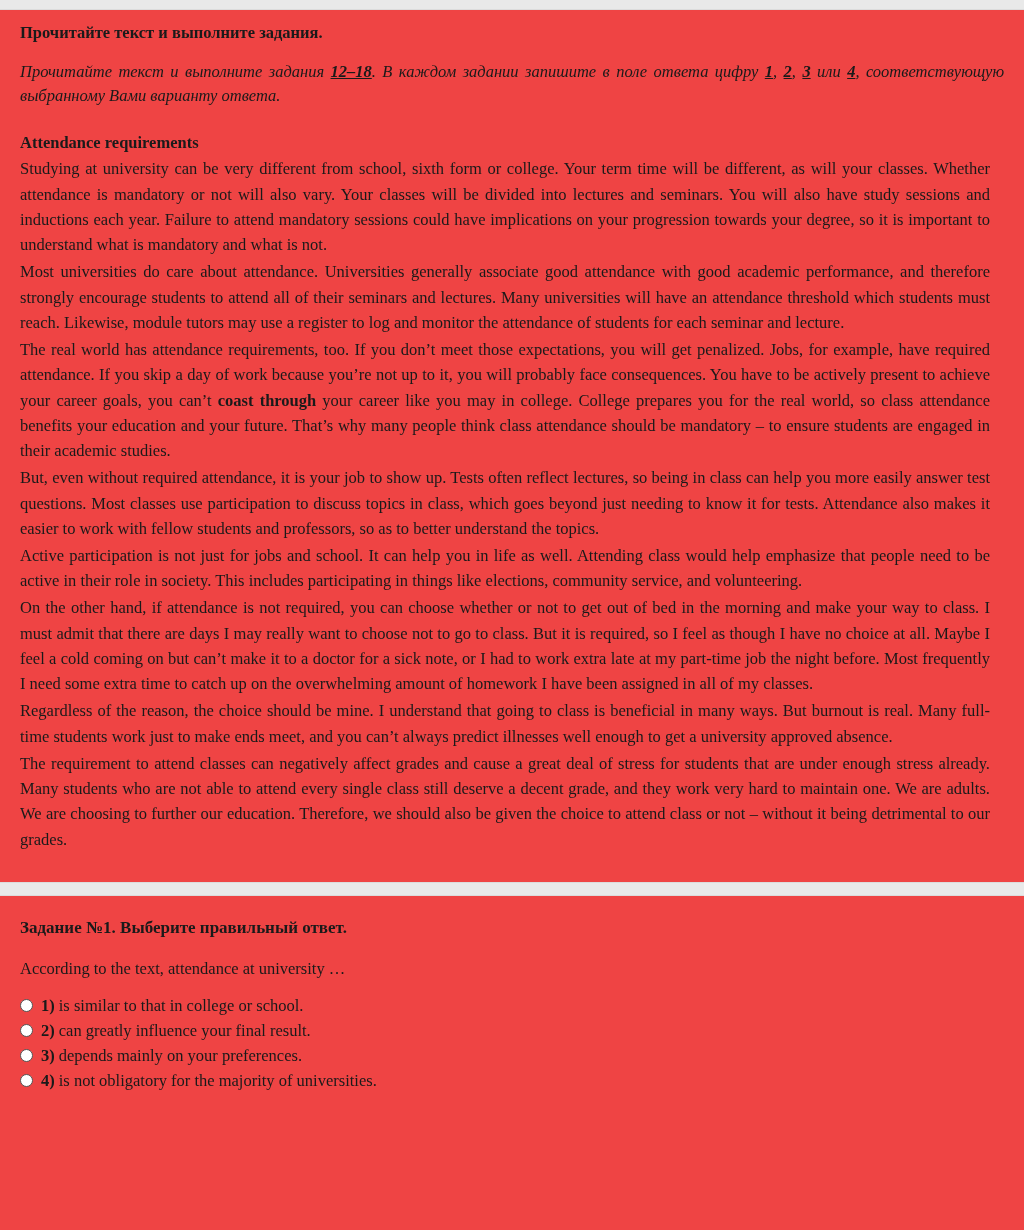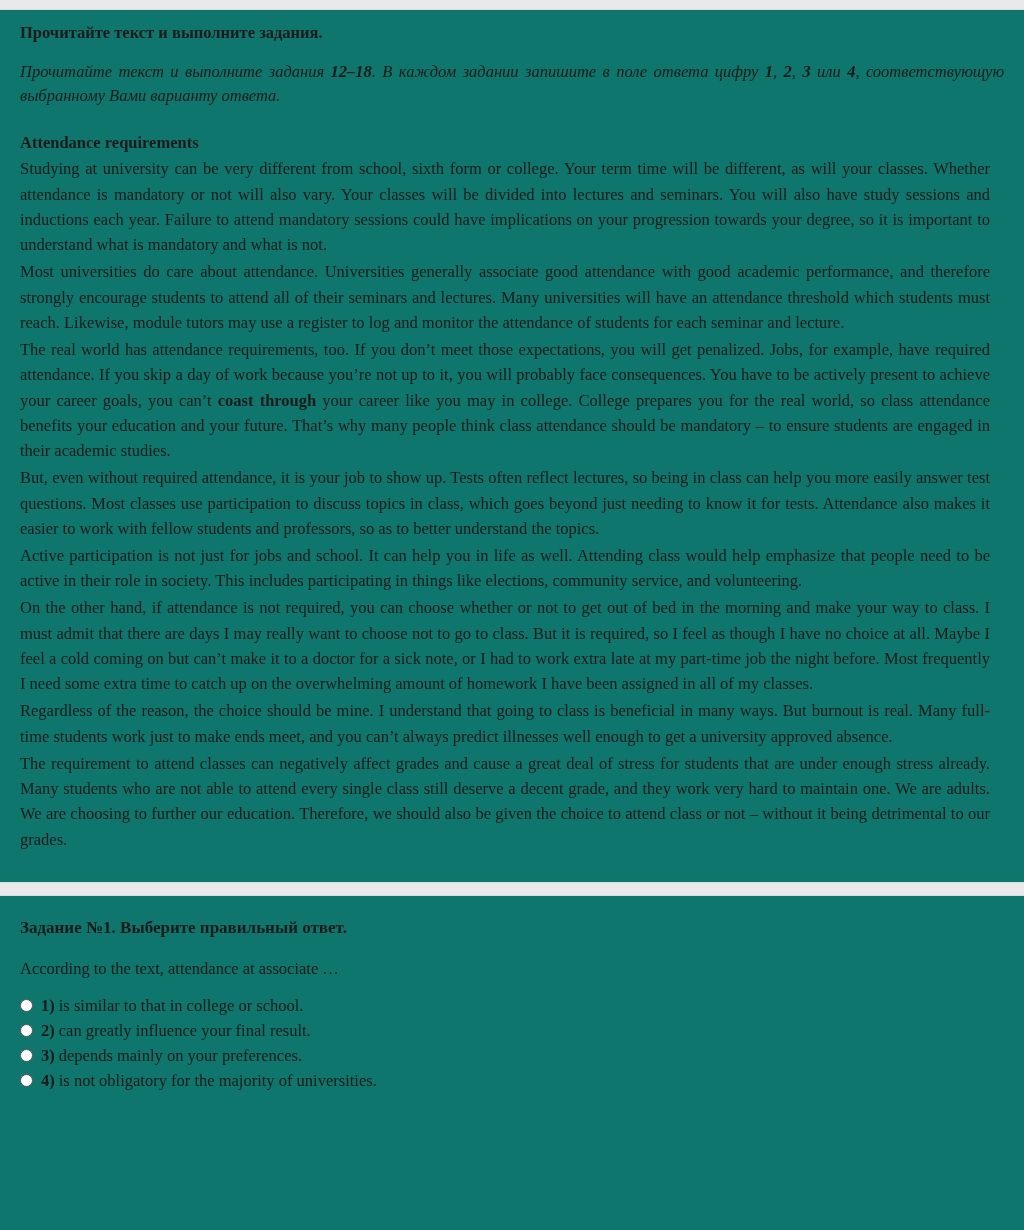--- a/index.html
+++ b/index.html
@@ -9,21 +9,21 @@
   }
   body {
     width: 1024px;
     font-family: "Liberation Serif", "DejaVu Serif", serif;
     color: #1a1a1a;
   }
   .page {
     width: 1024px;
     min-height: 1230px;
     position: relative;
-    background: #0f766e;
+    background: #ef4444;
   }
   .top-strip {
     height: 9px;
     background: #e9e9e9;
     border-bottom: 1px solid #dcdcdc;
   }
   .section {
     padding: 0 20px;
   }
   .block-title {
@@ -35,20 +35,21 @@
   .instruction {
     font-style: italic;
     font-size: 16.5px;
     line-height: 1.45;
     text-align: justify;
     margin: 16px 0 0 0;
   }
   .instruction b {
     font-style: italic;
     font-weight: bold;
+    text-decoration: underline;
   }
   .article-title {
     font-weight: bold;
     font-size: 16.5px;
     margin: 26px 0 0 0;
   }
   p.body-text {
     font-size: 16.5px;
     line-height: 1.53;
     text-align: justify;
@@ -136,21 +137,21 @@
     <p class="body-text">The requirement to attend classes can negatively affect grades and cause a great deal of stress for students that are under enough stress already. Many students who are not able to attend every single class still deserve a decent grade, and they work very hard to maintain one. We are adults. We are choosing to further our education. Therefore, we should also be given the choice to attend class or not – without it being detrimental to our grades.</p>
 
   </div>
 
   <div class="divider"></div>
 
   <div class="section">
 
     <div class="task-title">Задание №1. Выберите правильный ответ.</div>
 
-    <div class="question-stem">According to the text, attendance at associate …</div>
+    <div class="question-stem">According to the text, attendance at university …</div>
 
     <ul class="options">
       <li class="option">
         <span class="radio"></span>
         <span class="opt-num">1)</span>
         <span class="opt-text">is similar to that in college or school.</span>
       </li>
       <li class="option">
         <span class="radio"></span>
         <span class="opt-num">2)</span>

